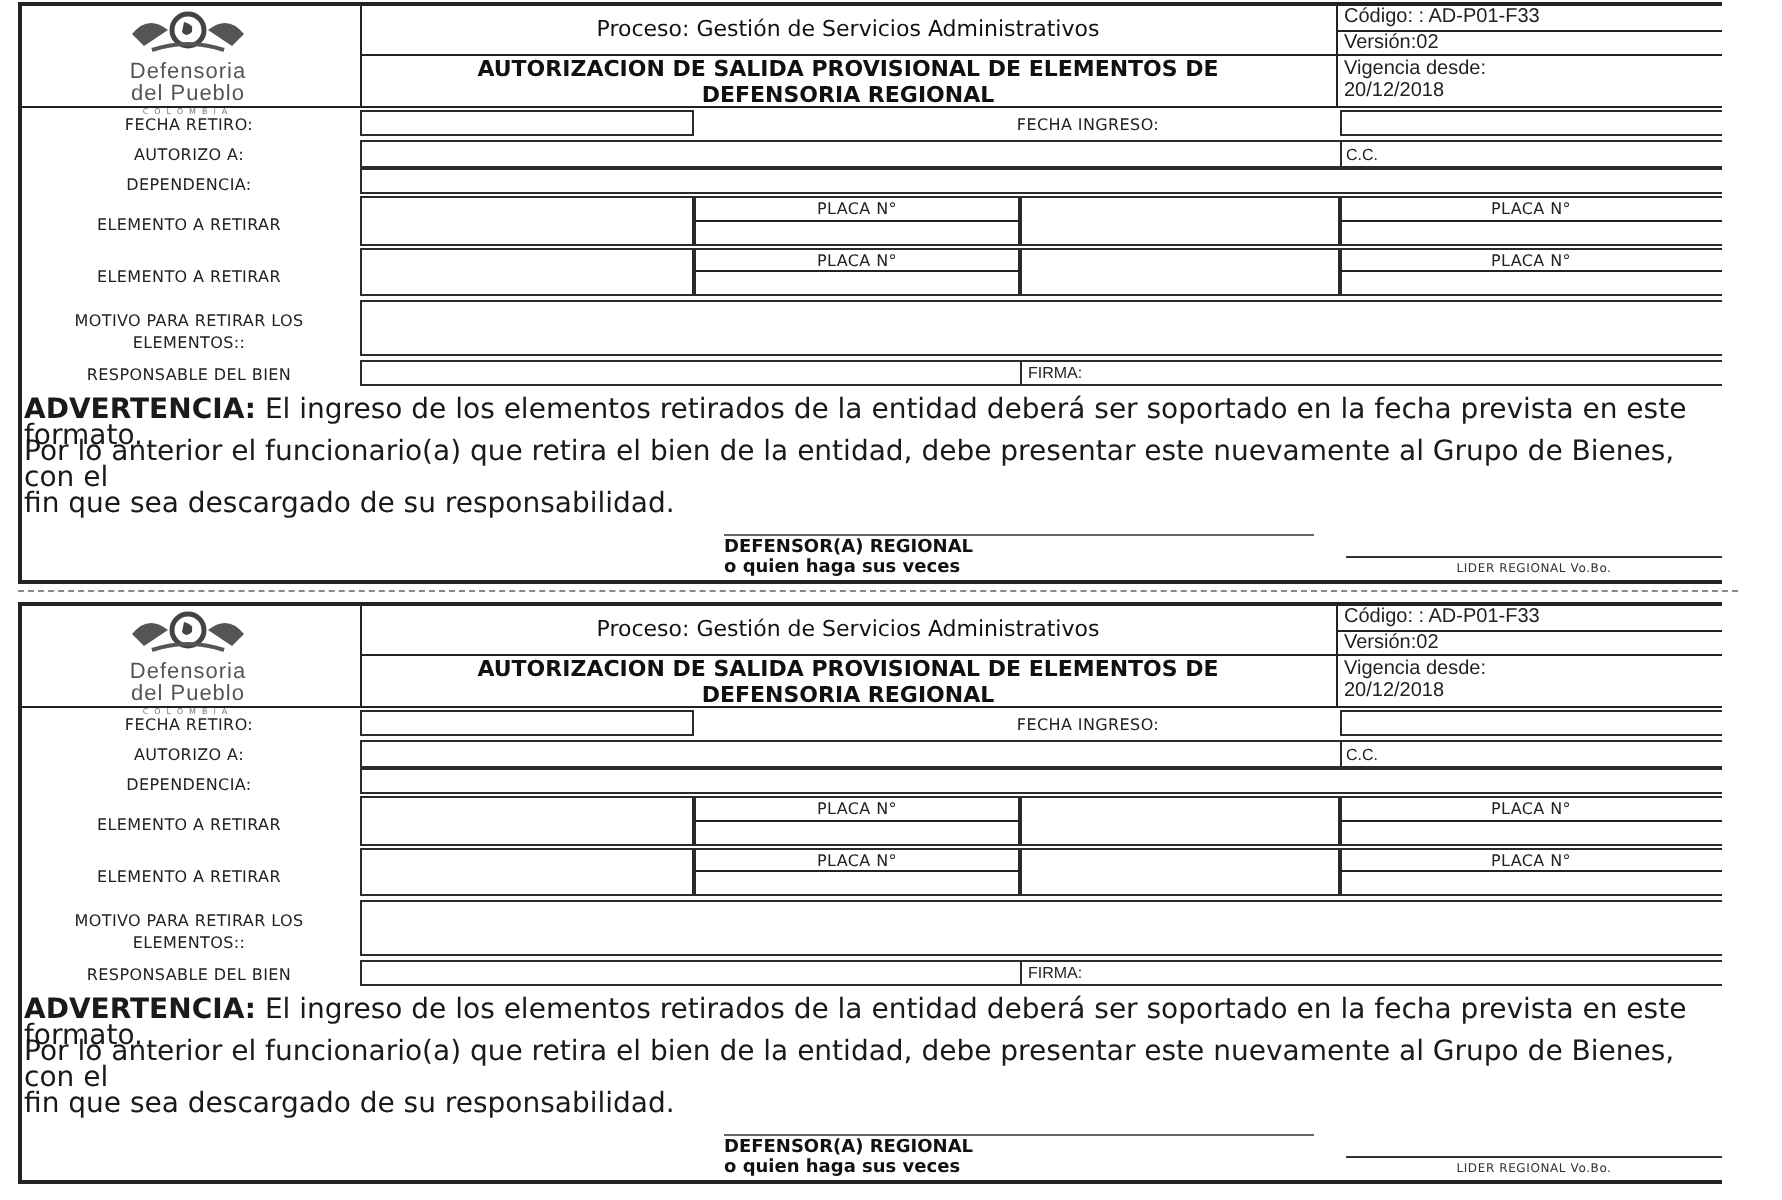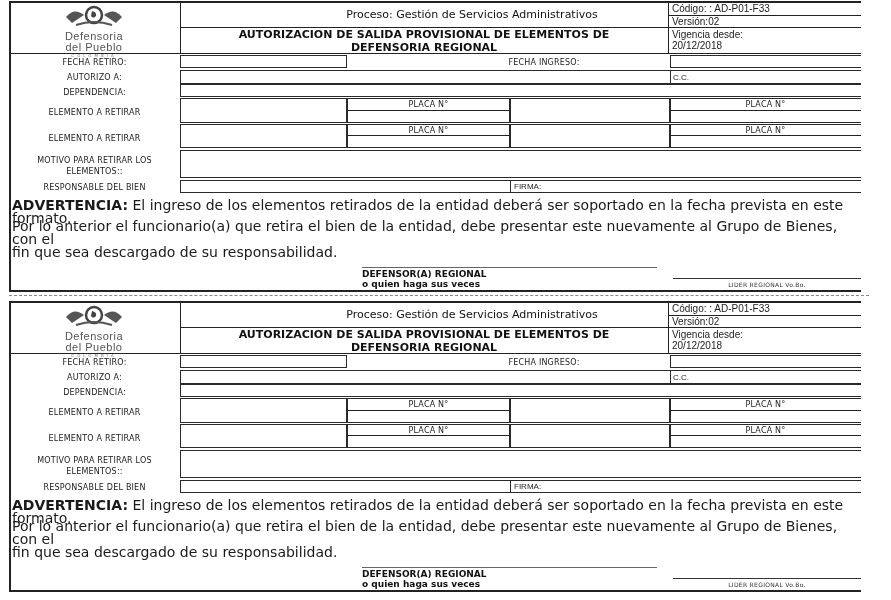--- a/index.html
+++ b/index.html
@@ -4,21 +4,21 @@
 <style>
   html, body { margin: 0; padding: 0; background: #ffffff; }
   body { width: 891px; height: 600px; position: relative; overflow: hidden;
          font-family: "DejaVu Sans", sans-serif; color: #1a1a1a; }
   .form { position: absolute; left: 9px; width: 852px; }
   .abs { position: absolute; box-sizing: border-box; }
   .hline { position: absolute; height: 0; border-top: 1.5px solid #222; }
   .vline { position: absolute; width: 0; border-left: 1.5px solid #222; }
   .box { position: absolute; box-sizing: border-box; border: 1.5px solid #2a2a2a; }
   .lbl { position: absolute; font-size: 8px; letter-spacing: 0.2px; text-align: center; color: #222; }
-  .hdr-title { position: absolute; text-align: center; font-size: 11px; color: #111; padding-left: 48px; }
+  .hdr-title { position: absolute; text-align: center; font-size: 11px; color: #111; }
   .hdr-sub { position: absolute; text-align: center; font-size: 11px; font-weight: bold; line-height: 13px; color: #111; }
   .meta { position: absolute; font-family: "Liberation Sans", sans-serif; font-size: 10px; color: #222; line-height: 11px; }
   .para { position: absolute; font-size: 14px; color: #1a1a1a; line-height: 13px; }
   .para b { font-weight: bold; }
   .sig { position: absolute; font-size: 9px; color: #111; line-height: 10px; }
   .small { position: absolute; text-align: center; font-size: 6px; color: #333; letter-spacing: 0.3px; }
   .logo { position: absolute; text-align: center; }
   .logo-name { font-family: "Liberation Sans", sans-serif; font-size: 11px; color: #555; line-height: 11px; letter-spacing: 0.5px; }
   .logo-country { font-size: 4px; color: #777; letter-spacing: 3px; }
   .dashed { position: absolute; left: 9px; width: 860px; border-top: 1px dashed #888; }

